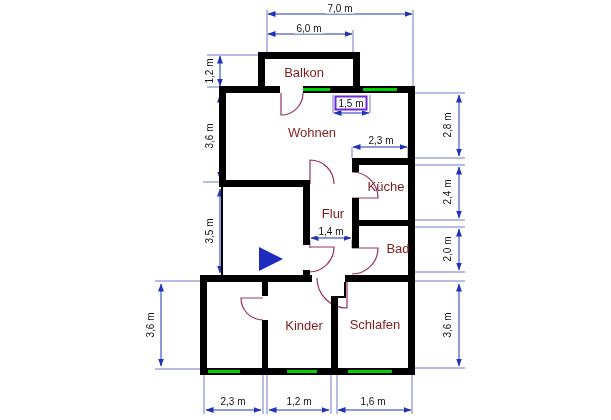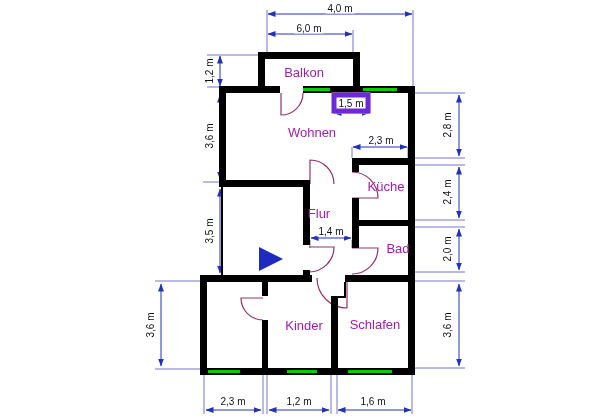--- a/index.html
+++ b/index.html
@@ -1,24 +1,24 @@
 <!DOCTYPE html>
 <html><head>
 <meta charset="utf-8">
 <style>
   html,body{margin:0;padding:0;background:#fff;}
   #stage{position:relative;width:611px;height:420px;background:#fff;overflow:hidden;
          font-family:"Liberation Sans",sans-serif;}
   .wall{position:absolute;background:#000;}
   .thinwall{position:absolute;background:#000;}
   .win{position:absolute;height:3px;background:#00d200;border-top:2px solid #000;border-bottom:2px solid #000;box-sizing:content-box;}
-  .lbl{position:absolute;font-size:13px;color:#a21caf;white-space:nowrap;transform:translate(-50%,-50%);}
+  .lbl{position:absolute;font-size:13px;color:#7f1d1d;white-space:nowrap;transform:translate(-50%,-50%);}
   .dim{position:absolute;font-size:10px;color:#101018;white-space:nowrap;background:#fff;padding:0 2px;transform:translate(-50%,-50%);}
   .dimv{position:absolute;font-size:10px;color:#101018;white-space:nowrap;background:#fff;padding:0 2px;transform:translate(-50%,-50%) rotate(-90deg);}
-  .boxed{border:5px solid #6d28d9;}
+  .boxed{border:2px solid #6d28d9;}
   svg{position:absolute;left:0;top:0;}
 </style>
 </head>
 <body>
 
 <div id="stage">
 
   <svg width="611" height="420" viewBox="0 0 611 420">
     <defs>
       <marker id="arr" viewBox="0 0 8 6" markerWidth="8" markerHeight="6" refX="7.5" refY="3" orient="auto-start-reverse">
@@ -127,26 +127,26 @@
   <div class="win" style="left:208px;top:368px;width:32px"></div>
   <div class="wall" style="left:240px;top:368px;width:47px;height:7px"></div>
   <div class="win" style="left:287px;top:368px;width:30px"></div>
   <div class="wall" style="left:317px;top:368px;width:31px;height:7px"></div>
   <div class="win" style="left:348px;top:368px;width:44px"></div>
   <div class="wall" style="left:392px;top:368px;width:23px;height:7px"></div>
 
   <div class="lbl" style="left:304px;top:72px">Balkon</div>
   <div class="lbl" style="left:312px;top:132px">Wohnen</div>
   <div class="lbl" style="left:386px;top:186px">Küche</div>
-  <div class="lbl" style="left:319px;top:213px">Flur</div>
+  <div class="lbl" style="left:333px;top:213px">Flur</div>
   <div class="lbl" style="left:398px;top:248px">Bad</div>
   <div class="lbl" style="left:304px;top:325px">Kinder</div>
   <div class="lbl" style="left:375px;top:324px">Schlafen</div>
 
-  <div class="dim" style="left:340px;top:8px">4,0 m</div>
+  <div class="dim" style="left:340px;top:8px">7,0 m</div>
   <div class="dim" style="left:309px;top:28px">6,0 m</div>
   <div class="dimv" style="left:209px;top:71px">1,2 m</div>
   <div class="dim boxed" style="left:351px;top:103px">1,5 m</div>
   <div class="dim" style="left:381px;top:140px">2,3 m</div>
   <div class="dim" style="left:331px;top:231px">1,4 m</div>
   <div class="dimv" style="left:209px;top:136px">3,6 m</div>
   <div class="dimv" style="left:209px;top:231px">3,5 m</div>
   <div class="dimv" style="left:150px;top:325px">3,6 m</div>
   <div class="dimv" style="left:447px;top:125px">2,8 m</div>
   <div class="dimv" style="left:447px;top:192px">2,4 m</div>

